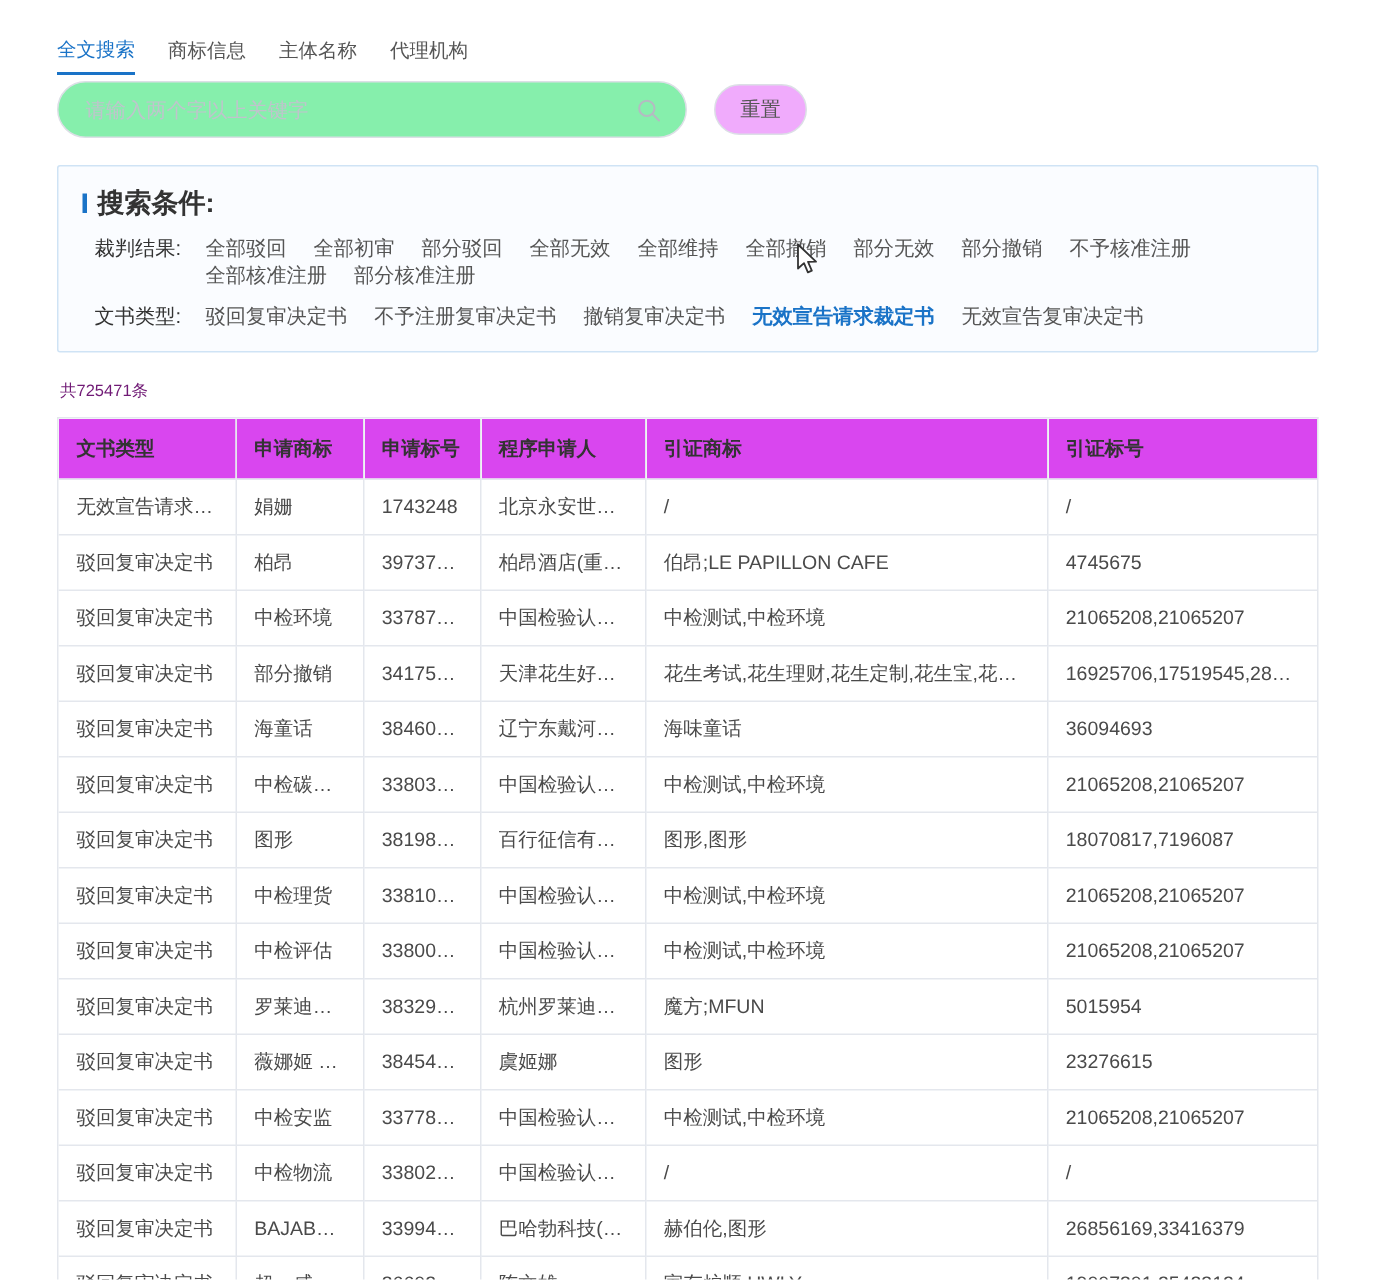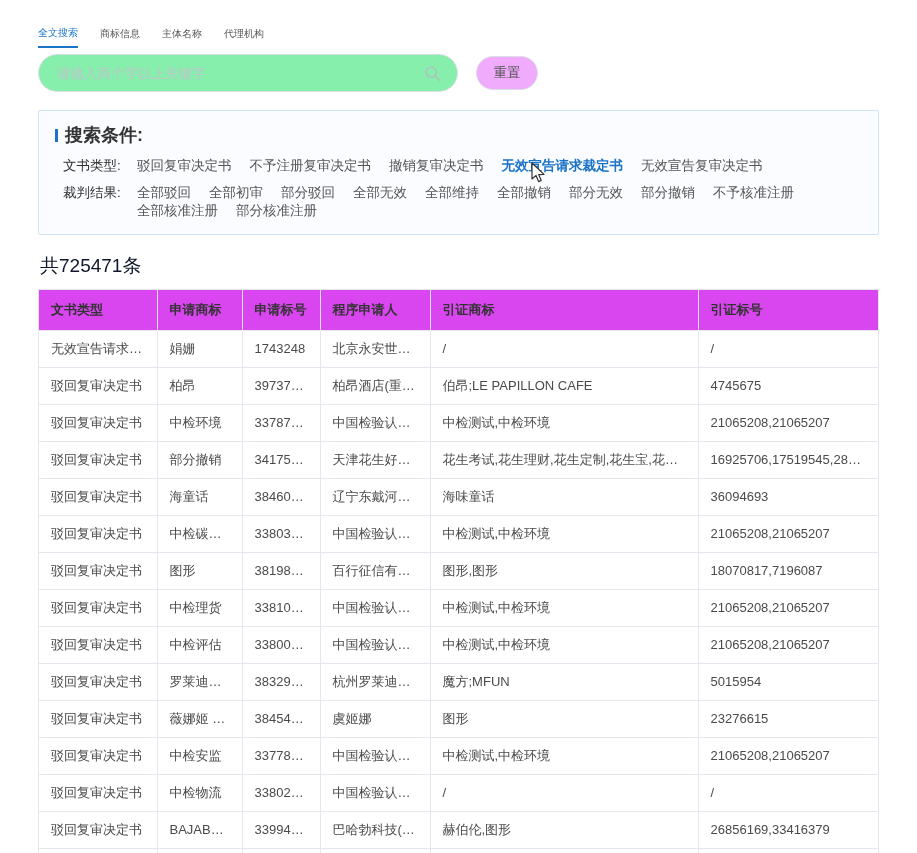--- a/index.html
+++ b/index.html
@@ -20,21 +20,21 @@
 
   
   .tabs {
     display: flex;
     align-items: center;
     gap: 22px;
     padding-top: 34px;
     height: 40px;
   }
   .tab {
-    font-size: 10px;
+    font-size: 13px;
     color: #555555;
     cursor: pointer;
     padding-bottom: 6px;
     white-space: nowrap;
   }
   .tab.active {
     color: #1a73c7;
     border-bottom: 2px solid #1a73c7;
     font-weight: 500;
   }
@@ -143,22 +143,22 @@
     top: 162px;
     width: 16px;
     height: 22px;
     pointer-events: none;
     z-index: 50;
   }
 
   
   .result-count {
     margin-top: 18px;
-    font-size: 19px;
-    color: #0f172a;
+    font-size: 11px;
+    color: #701a75;
     padding-left: 2px;
   }
 
   
   .table-wrap {
     margin-top: 10px;
     border: 1px solid #e4e7ed;
     border-bottom: none;
     width: 841px;
     overflow: hidden;
@@ -216,49 +216,49 @@
         </svg>
       </span>
     </div>
     <button class="reset-btn">重置</button>
   </div>
 
   <div class="cond-panel">
     <div class="cond-title">
       <span class="bar"></span>
       <span>搜索条件:</span>
-    </div>
-
-    <div class="cond-row">
-      <div class="cond-label">文书类型:</div>
-      <div class="cond-items">
-        <span class="cond-item">驳回复审决定书</span>
-        <span class="cond-item">不予注册复审决定书</span>
-        <span class="cond-item">撤销复审决定书</span>
-        <span class="cond-item selected">无效宣告请求裁定书</span>
-        <span class="cond-item">无效宣告复审决定书</span>
-      </div>
     </div>
 
     <div class="cond-row">
       <div class="cond-label">裁判结果:</div>
       <div class="cond-items">
         <span class="cond-item">全部驳回</span>
         <span class="cond-item">全部初审</span>
         <span class="cond-item">部分驳回</span>
         <span class="cond-item">全部无效</span>
         <span class="cond-item">全部维持</span>
         <span class="cond-item">全部撤销</span>
         <span class="cond-item">部分无效</span>
         <span class="cond-item">部分撤销</span>
         <span class="cond-item">不予核准注册</span>
         <span class="cond-item">全部核准注册</span>
         <span class="cond-item">部分核准注册</span>
       </div>
     </div>
+
+    <div class="cond-row">
+      <div class="cond-label">文书类型:</div>
+      <div class="cond-items">
+        <span class="cond-item">驳回复审决定书</span>
+        <span class="cond-item">不予注册复审决定书</span>
+        <span class="cond-item">撤销复审决定书</span>
+        <span class="cond-item selected">无效宣告请求裁定书</span>
+        <span class="cond-item">无效宣告复审决定书</span>
+      </div>
+    </div>
   </div>
 
   <span class="cursor">
     <svg viewBox="0 0 16 22" width="16" height="22">
       <path d="M1,1 L1,17 L5,13.4 L7.6,19.6 L10.2,18.4 L7.7,12.6 L13,12.4 Z" fill="#ffffff" stroke="#333333" stroke-width="1.2" stroke-linejoin="round"></path>
     </svg>
   </span>
 
   <div class="result-count">共725471条</div>
 

